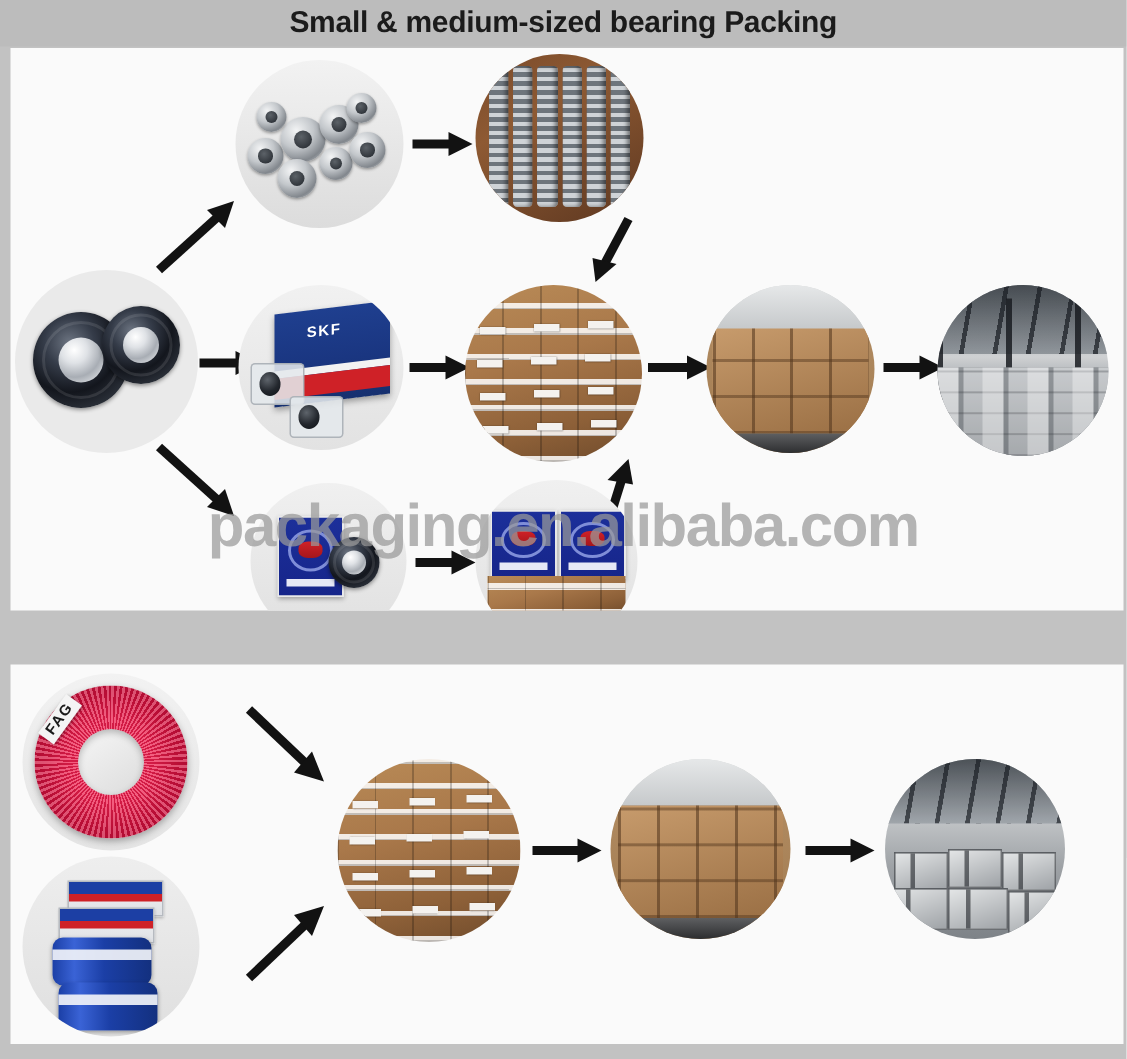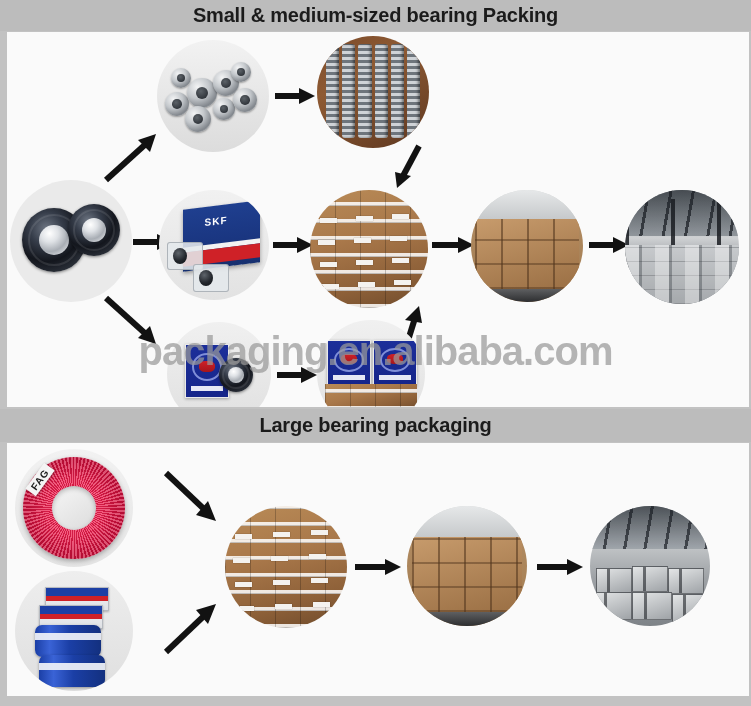--- a/index.html
+++ b/index.html
@@ -351,23 +351,20 @@
       </div>
       <div class="carton" style="position:absolute;left:8px;top:64px;width:92px;height:26px;"></div>
     </div>
 
   </div>
 
   <div class="watermark">
     <span>packaging.en.alibaba.com</span>
   </div>
 
-  <div class="bar" id="bar2">
-    <span class="title">Large bearing packaging</span>
-  </div>
 
   <div class="panel" id="panel2">
 
     <div class="photo fag" style="left:8px;top:6px;width:118px;height:118px;">
       <div class="donut"></div>
       <div class="hole"></div>
       <div class="tag">FAG</div>
     </div>
 
     <div class="photo drums" style="left:8px;top:128px;width:118px;height:120px;">

